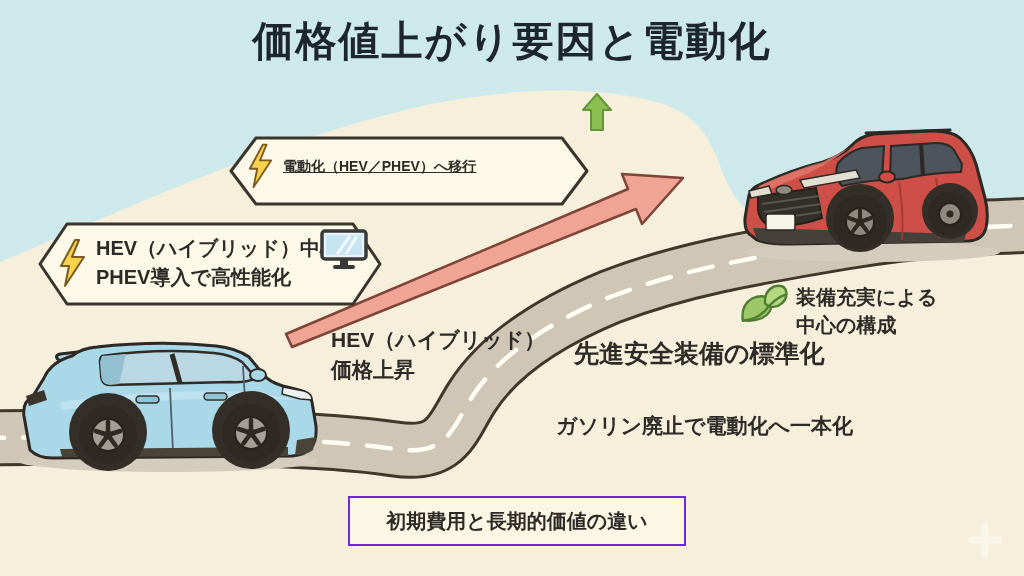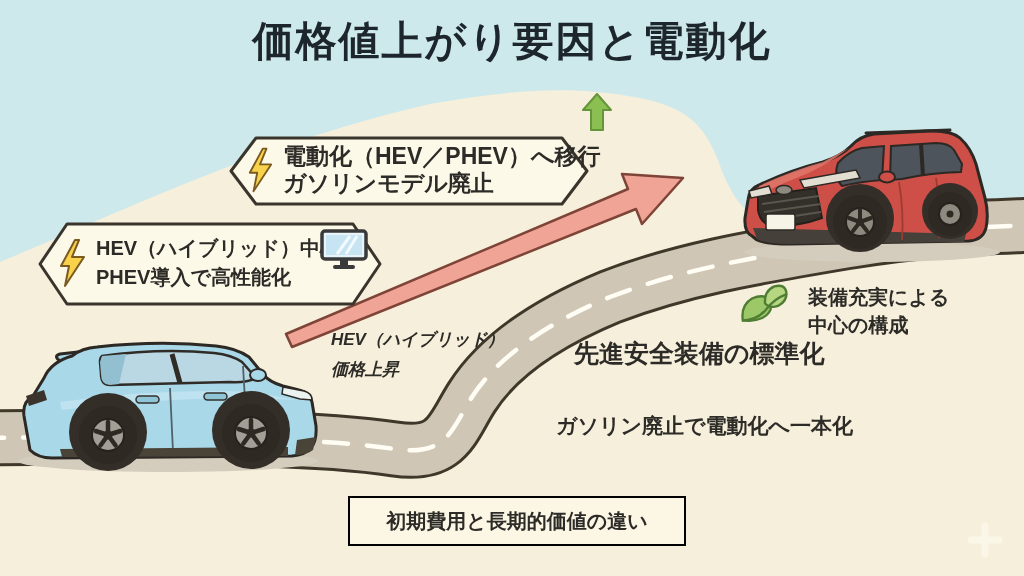--- a/index.html
+++ b/index.html
@@ -19,37 +19,37 @@
 
   .top-note { position:absolute; left:582px; top:93px; display:flex; align-items:flex-start; gap:7px; }
   .top-note .label { font-size:20px; font-weight:700; padding-top:9px; white-space:nowrap; }
 
   .banner { position:absolute; }
   .banner .shape { position:absolute; left:0; top:0; }
   .banner .content { position:absolute; display:flex; align-items:center; gap:10px; }
   .banner .lines { font-weight:700; white-space:nowrap; }
   #banner-0 { left:229px; top:136px; width:360px; height:70px; }
   #banner-0 .content { left:18px; top:7px; }
-  #banner-0 .lines { font-size:23px; line-height:27px; }
+  #banner-0 .lines { font-size:14px; line-height:27px;text-decoration:underline; }
   #banner-1 { left:38px; top:222px; width:344px; height:84px; }
   #banner-1 .content { left:20px; top:12px; }
   #banner-1 .lines { font-size:20px; line-height:29px; }
   .monitor-wrap { position:absolute; left:282px; top:7px; }
 
   .road-label { position:absolute; font-weight:700; white-space:nowrap; }
-  #road-label-0 { left:331px; top:325px; font-size:17px; line-height:30px;font-style:italic; }
+  #road-label-0 { left:331px; top:325px; font-size:21px; line-height:30px; }
   #road-label-1 { left:574px; top:337px; font-size:25px; }
   #road-label-2 { left:556px; top:412px; font-size:21px; }
 
-  .side-note { position:absolute; left:739px; top:281px; display:flex; gap:17px; align-items:flex-start; }
+  .side-note { position:absolute; left:739px; top:281px; display:flex; gap:5px; align-items:flex-start; }
   .side-note .lines { font-size:20px; font-weight:700; line-height:28px; padding-top:2px; white-space:nowrap; }
 
   .bottom-box {
     position:absolute; left:348px; top:496px; width:334px; height:46px;
-    background:#fcf7e5; border:2px solid #000000;
+    background:#fcf7e5; border:2px solid #6d28d9;
     display:flex; align-items:center; justify-content:center;
     font-size:20px; font-weight:700; white-space:nowrap;
   }
 </style>
 </head>
 <body>
 
 <div class="stage">
 
   <svg class="scene" width="1024" height="576" viewBox="0 0 1024 576">
@@ -180,21 +180,20 @@
   <div class="banner" id="banner-0">
     <svg class="shape" width="360" height="70" viewBox="0 0 360 70">
       <polygon points="2,35 27,2 333,2 358,35 333,68 27,68" fill="#fdf9e9" stroke="#3a352c" stroke-width="3" stroke-linejoin="round"></polygon>
     </svg>
     <div class="content">
       <svg width="26" height="46" viewBox="0 0 28 48">
         <path d="M17 1 L3 27 L11 27 L7 47 L26 18 L14 18 L21 1 Z" fill="#f8d24a" stroke="#7a5a20" stroke-width="2" stroke-linejoin="round"></path>
       </svg>
       <div class="lines">
         <div>電動化（HEV／PHEV）へ移行</div>
-        <div>ガソリンモデル廃止</div>
       </div>
     </div>
   </div>
 
   <div class="banner" id="banner-1">
     <svg class="shape" width="344" height="84" viewBox="0 0 344 84">
       <polygon points="2,42 29,2 315,2 342,42 315,82 29,82" fill="#fdf9e9" stroke="#3a352c" stroke-width="3" stroke-linejoin="round"></polygon>
     </svg>
     <div class="content">
       <svg width="28" height="50" viewBox="0 0 28 48">

